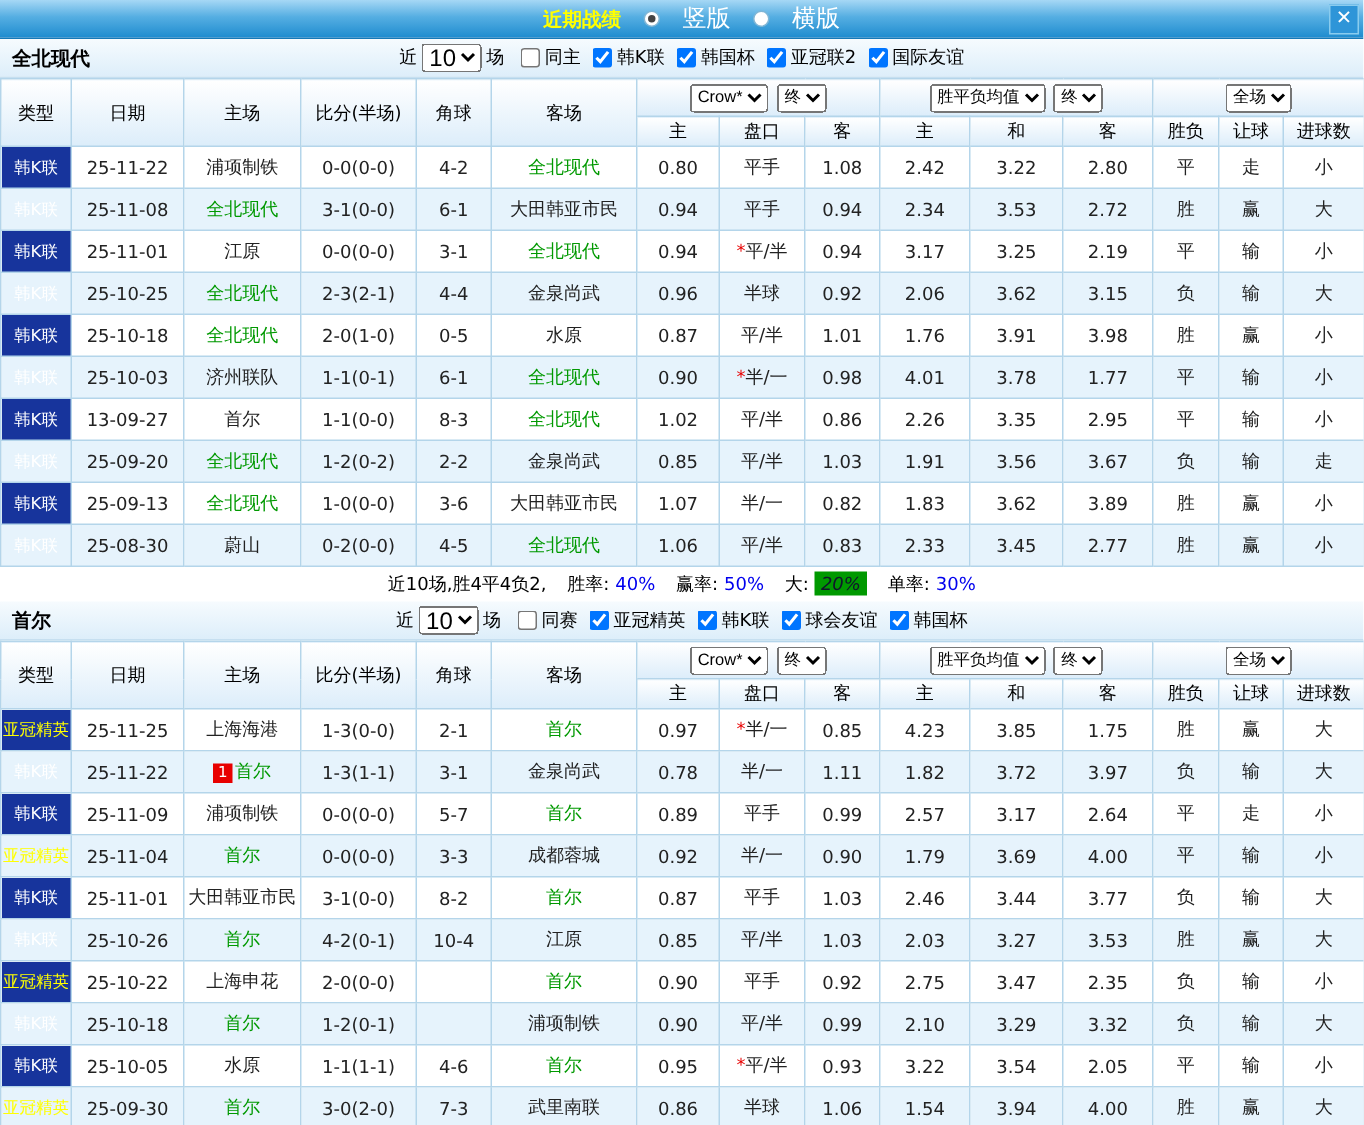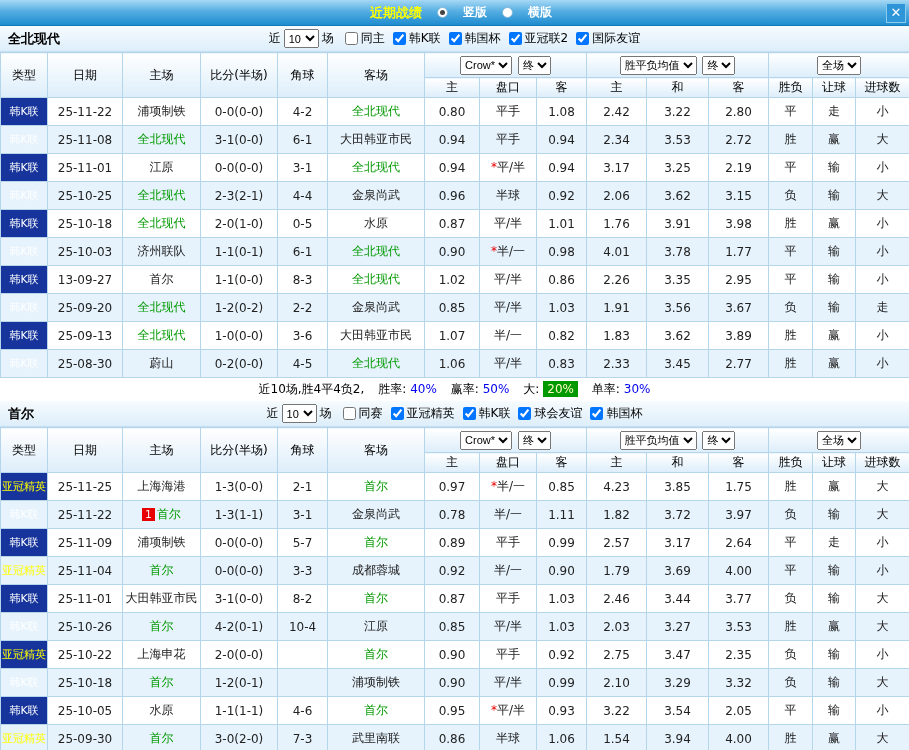--- a/index.html
+++ b/index.html
@@ -19,36 +19,36 @@
   }
   .topbar .title { color: var(--title-yellow, #ffff00); font-weight: bold; font-size: 13px; }
   .radio {
     display: inline-block; width: 11px; height: 11px; border-radius: 50%;
     background: #fff; border: 1px solid #7fb6d6; position: relative; vertical-align: middle;
   }
   .radio.sel::after {
     content: ""; position: absolute; left: 2px; top: 2px; width: 5px; height: 5px;
     border-radius: 50%; background: #444;
   }
-  .radio-label { color: #fff; font-size: 12px; font-weight: bold; }
+  .radio-label { color: #fff; font-size: 16px; }
   .close-btn {
     position: absolute; right: 3px; top: 3px; width: 20px; height: 20px; line-height: 18px;
     text-align: center; background: #2e95d8; border: 1px solid #8accee; color: #fff;
     font-weight: bold; font-size: 13px; cursor: pointer;
   }
   
   .section-bar {
     position: relative; height: 26px;
     background: linear-gradient(180deg, #f6fbfe, #ddeefa);
     border-bottom: 1px solid #c6dff0;
     display: flex; align-items: center;
   }
   .team-name { position: absolute; left: 8px; font-weight: bold; font-size: 13px; }
   .filter { margin: 0 auto; display: flex; align-items: center; gap: 3px; }
-  .filter select { font-size: 11px; height: 19px; }
+  .filter select { font-size: 16px; height: 19px; }
   .checkboxes { display: flex; align-items: center; }
   .checkboxes label { display: flex; align-items: center; margin-left: 8px; cursor: pointer; }
   .checkboxes input { margin: 0 3px 0 0; width: 13px; height: 13px; }
   
   table.match-table { width: 909px; border-collapse: collapse; table-layout: fixed; padding-left: 32px; }
   .match-table th, .match-table td {
     border: 1px solid #b4d5ea; text-align: center; overflow: hidden;
     white-space: nowrap; padding: 0;
   }
   .match-table thead th { background: linear-gradient(180deg, #ffffff, #dcedfa); font-weight: normal; }
@@ -71,21 +71,21 @@
   .c-dark { color: #222; }
   .badge {
     display: inline-block; background: var(--win-red, #e80000); color: #fff;
     font-size: 10px; line-height: 13px; padding: 0 3px; margin-right: 2px;
   }
   
   .summary { height: 23px; line-height: 23px; text-align: center; background: #fff; }
   .summary span { margin: 0 2px; }
   .summary .lbl { margin-left: 8px; margin-top: 27px; }
   .pct { color: var(--push-blue, #0000ee); }
-  .pct-badge { background: var(--highlight-green-bg, #009900); color: #fef9c3; padding: 1px 4px; }
+  .pct-badge { background: var(--highlight-green-bg, #009900); color: #0f172a; padding: 1px 4px; font-style: italic; }
 </style>
 </head>
 <body>
 
 <div class="topbar">
   <span class="title">近期战绩</span>
   <span class="radio sel"></span>
   <span class="radio-label">竖版</span>
   <span class="radio"></span>
   <span class="radio-label">横版</span>

